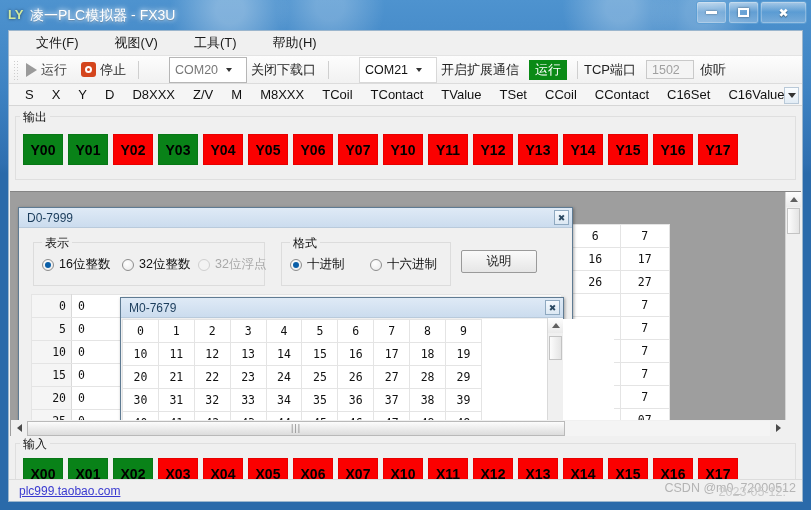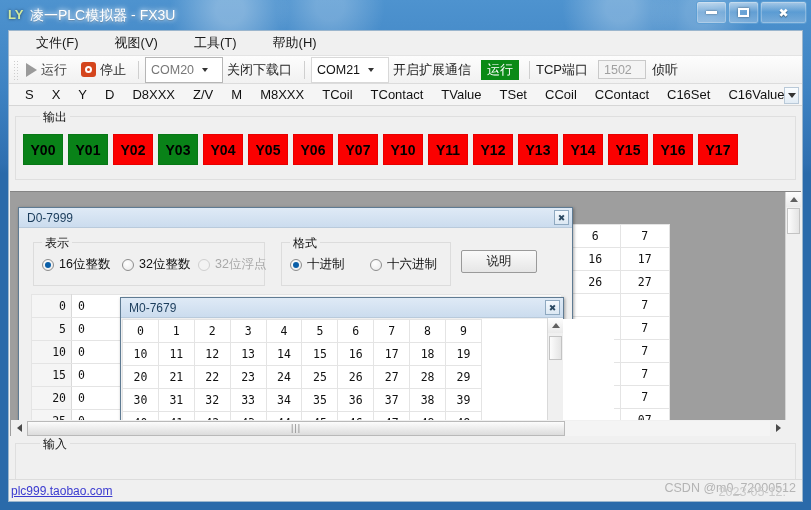--- a/index.html
+++ b/index.html
@@ -83,21 +83,21 @@
   .tb-text.on{color:#222;}
   .tb-stopicon{
     width:15px;height:15px;border-radius:3px;background:#d4451d;margin:0 4px 0 8px;
     display:flex;align-items:center;justify-content:center;
   }
   .tb-stopicon i{display:block;width:7px;height:7px;border:2px solid #fff;border-radius:50%;box-sizing:border-box;}
   .tb-sep{width:1px;height:18px;background:#cfcfcf;margin:0 6px;}
   .combo{
     height:26px;min-width:72px;border:1px solid #b6b6b6;background:#fff;
     display:flex;align-items:center;justify-content:space-between;
-    font-size:12.5px;color:#777;padding:0 16px 0 5px;box-sizing:border-box;margin-right:4px;cursor:pointer;
+    font-size:12.5px;color:#777;padding:0 16px 0 5px;box-sizing:border-box;margin-right:4px;cursor:pointer;margin-left:24px;
   }
   .combo.dark{color:#111;border-color:#d8d8d8;}
   .combo .cv{white-space:nowrap;}
   .caret{width:0;height:0;border-left:3.5px solid transparent;border-right:3.5px solid transparent;border-top:4px solid #333;margin-left:8px;}
   .runbadge{
     background:#0a8a16;color:#fff;font-size:13px;padding:1px 6px;margin:0 4px;white-space:nowrap;
   }
   .tcpbox{
     height:19px;width:48px;border:1px solid #c9c9c9;background:#f4f4f4;color:#a0a0a0;
     font-size:12.5px;display:flex;align-items:center;padding-left:5px;box-sizing:border-box;margin:0 6px 0 4px;
@@ -113,21 +113,21 @@
   .tab-spin{
     position:absolute;right:3px;top:3px;width:13px;height:15px;
     border:1px solid #b9c9d8;background:linear-gradient(180deg,#fafdff,#e2ecf5);
     display:flex;align-items:center;justify-content:center;cursor:pointer;
   }
   .tab-spin b{width:0;height:0;border-left:4px solid transparent;border-right:4px solid transparent;border-top:5px solid #333;}
 
   
   .groupbox{position:absolute;border:1px solid #dfdfdf;background:#f0f0f0;box-sizing:border-box;}
   .gb-title{
-    position:absolute;top:-8px;left:24px;background:#f0f0f0;padding:0 3px;
+    position:absolute;top:-8px;left:4px;background:#f0f0f0;padding:0 3px;
     font-size:12px;color:#111;white-space:nowrap;
   }
   .bitrow{position:absolute;display:flex;}
   .bitbtn{
     width:40px;height:31px;margin-right:5px;
     display:flex;align-items:center;justify-content:center;
     font-size:14px;font-weight:bold;color:#000;cursor:pointer;
     border:1px solid rgba(0,0,0,.08);box-sizing:border-box;
   }
   .bit-on{background:#098218;}
@@ -211,21 +211,21 @@
   .hs-thumb{
     position:absolute;left:0;top:0;width:538px;height:15px;
     background:linear-gradient(180deg,#fcfcfc,#dcdcdc);border:1px solid #b9b9b9;box-sizing:border-box;
     display:flex;align-items:center;justify-content:center;cursor:pointer;
   }
   .hs-thumb i{font-style:normal;font-size:9px;color:#8a8a8a;letter-spacing:1px;}
 
   .statusbar{
     position:absolute;left:0;bottom:0;width:793px;height:22px;
     background:#f0f0f0;border-top:1px solid #dcdcdc;
-    display:flex;align-items:center;box-sizing:border-box;padding-left:2px;
+    display:flex;align-items:center;box-sizing:border-box;padding-left:10px;
   }
   .status-link{
     font-size:12px;color:#3a3ad0;text-decoration:underline;cursor:pointer;white-space:nowrap;
   }
   .wm{
     position:absolute;right:6px;bottom:2px;height:18px;
     font-size:12.5px;color:#b4b4b4;white-space:nowrap;pointer-events:none;
   }
   .wm2{position:absolute;right:16px;bottom:2px;font-size:12.5px;color:#c9c9c9;white-space:nowrap;pointer-events:none;}
 </style>
@@ -554,20 +554,38 @@
             </div>
         </div>
         <div class="hs-arrow hs-r">
             <b></b>
           </div>
       </div>
     </div>
 
     <div class="groupbox" style="left:6px;top:412px;width:781px;height:58px;">
       <div class="gb-title">输入</div>
+      <div class="bitrow" style="left:7px;top:14px;">
+        <div class="bitbtn bit-on">X00</div>
+        <div class="bitbtn bit-on">X01</div>
+        <div class="bitbtn bit-on">X02</div>
+        <div class="bitbtn bit-off">X03</div>
+        <div class="bitbtn bit-off">X04</div>
+        <div class="bitbtn bit-off">X05</div>
+        <div class="bitbtn bit-off">X06</div>
+        <div class="bitbtn bit-off">X07</div>
+        <div class="bitbtn bit-off">X10</div>
+        <div class="bitbtn bit-off">X11</div>
+        <div class="bitbtn bit-off">X12</div>
+        <div class="bitbtn bit-off">X13</div>
+        <div class="bitbtn bit-off">X14</div>
+        <div class="bitbtn bit-off">X15</div>
+        <div class="bitbtn bit-off">X16</div>
+        <div class="bitbtn bit-off">X17</div>
+      </div>
     </div>
 
     <div class="statusbar">
       <span class="status-link">plc999.taobao.com</span>
       <span class="wm">CSDN @m0_72000512</span>
       <span class="wm2">2023-05-12:</span>
     </div>
 
   </div>
 </div>

